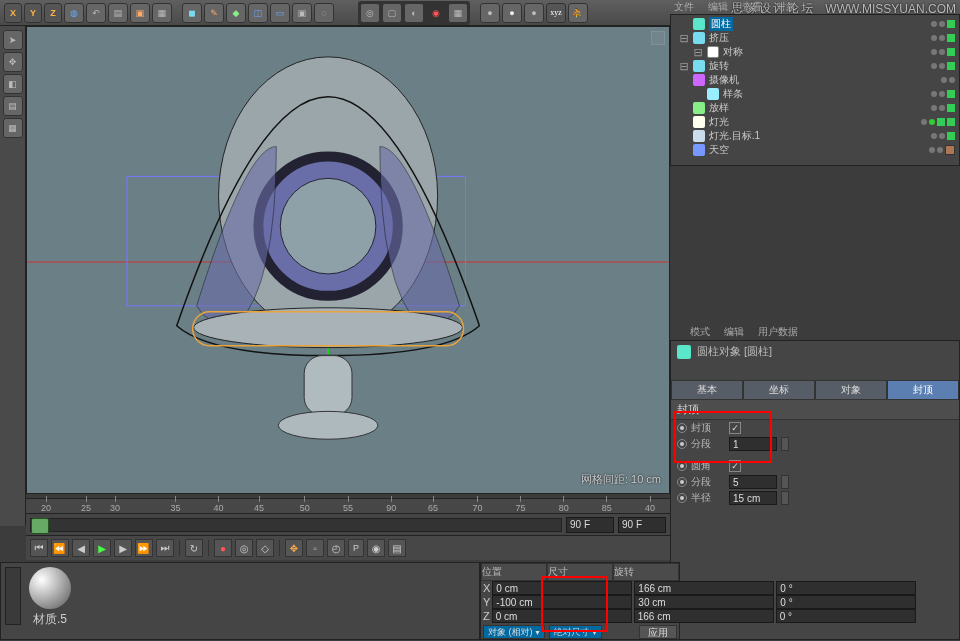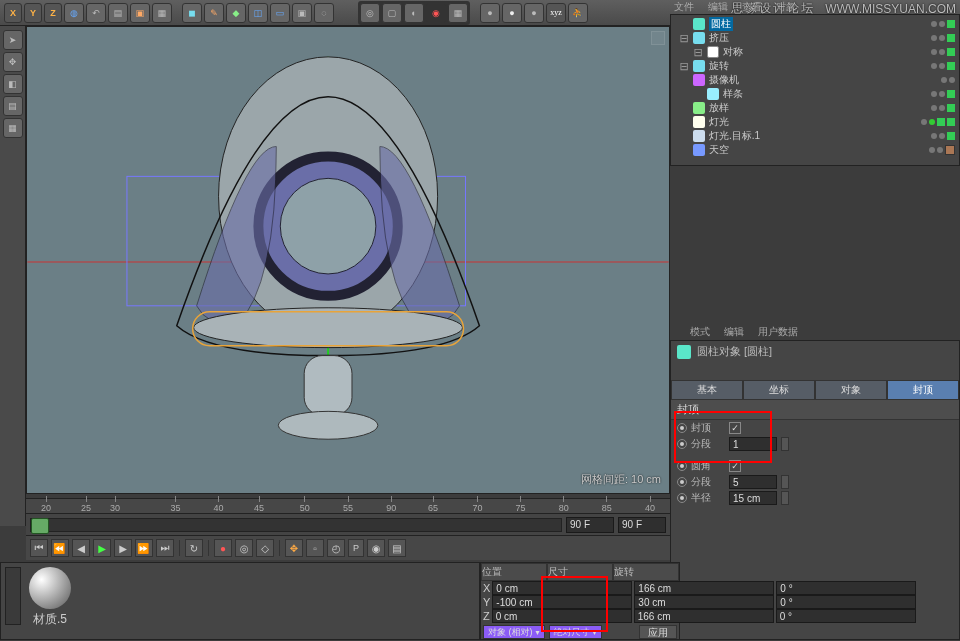--- a/index.html
+++ b/index.html
@@ -90,21 +90,21 @@
   .play-sep { width:1px; height:16px; background:#333; margin:0 2px;}
   .play-btn.lbl { width:auto; padding:0 4px; background:#555; font-size:9px;}
 
   .coord-panel { position:absolute; left:480px; top:562px; width:200px; height:78px; background:#454545; border:1px solid #222;}
   .coord-head { display:flex; font-size:10px;}
   .coord-head div { flex:1; padding:1px 0; border:1px solid #333; background:#4b4b4b;}
   .coord-row { display:flex; align-items:center; padding:0 2px; gap:2px;}
   .coord-row .ax { width:10px; text-align:center; color:#ccc;}
   .cf { flex:1; height:14px; background:#2f2f2f; border:1px solid #1a1a1a; color:#ddd; font-size:10px; padding:0 3px;}
   .coord-bot { display:flex; gap:4px; padding:2px;}
-  .dd { height:14px; background:#8b5cf6; border:1px solid #333; color:#ddd; font-size:9px; padding:0 4px; display:flex; align-items:center; gap:3px;}
+  .dd { height:14px; background:#0369a1; border:1px solid #333; color:#ddd; font-size:9px; padding:0 4px; display:flex; align-items:center; gap:3px;}
   .dd::after{content:"▾"; font-size:8px;}
   .apply-btn { margin-left:auto; height:14px; background:#555; border:1px solid #333; color:#ddd; font-size:10px; padding:0 8px; cursor:pointer;}
 
   .mat-panel { position:absolute; left:0; top:562px; width:480px; height:78px; background:#454545; border:1px solid #222; display:flex; align-items:flex-start; padding:4px; gap:8px;}
   .mat-panel .msel{width:16px;height:58px;background:#3a3a3a;border:1px solid #222;}
   .mat-item { display:flex; flex-direction:column; align-items:center; gap:2px;}
   .mat-ball { width:42px; height:42px; border-radius:50%; background:radial-gradient(circle at 30% 30%,#fff,#bbb 40%,#555);}
   .mat-name { font-size:12px; color:#ccc;}
 
 </style>

